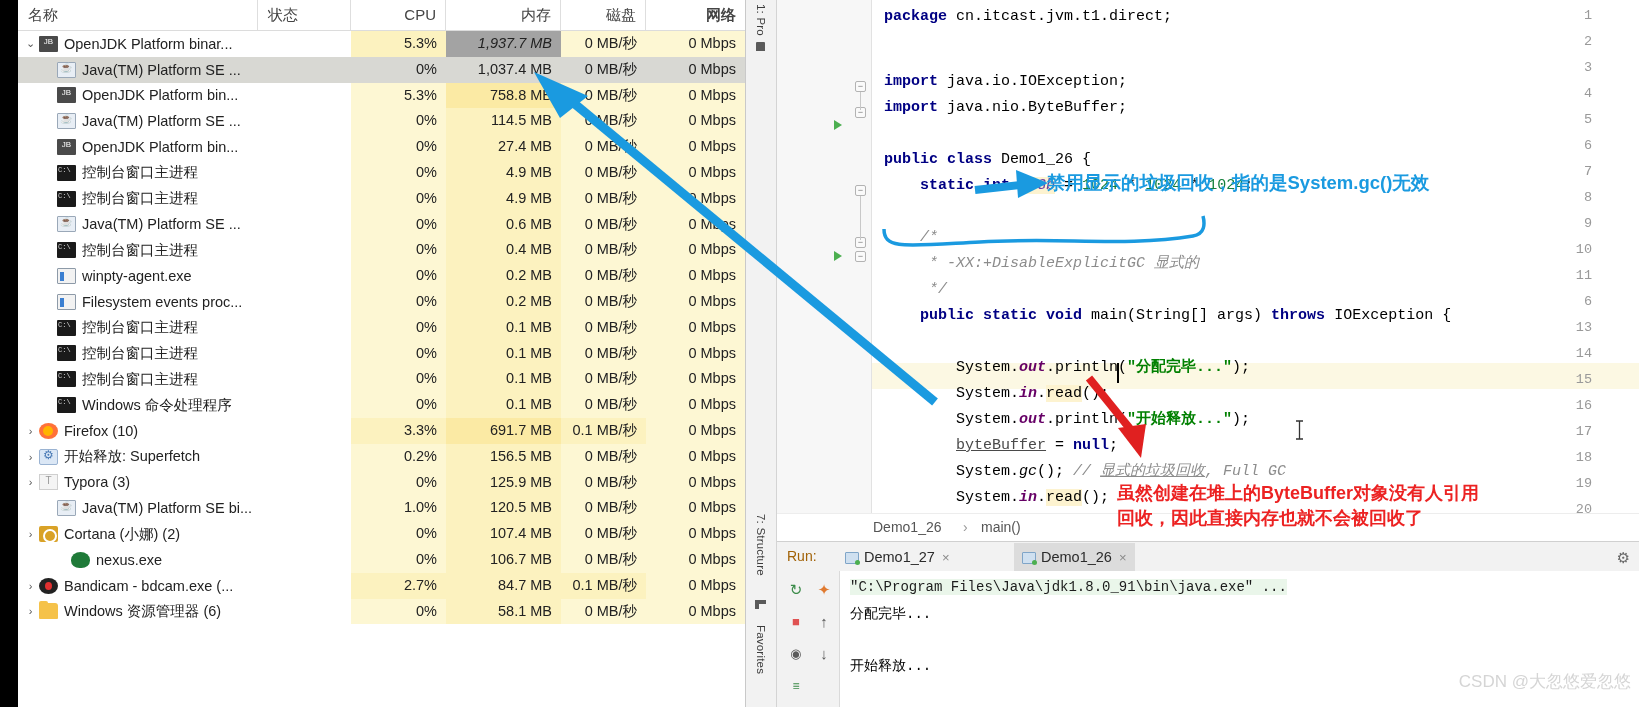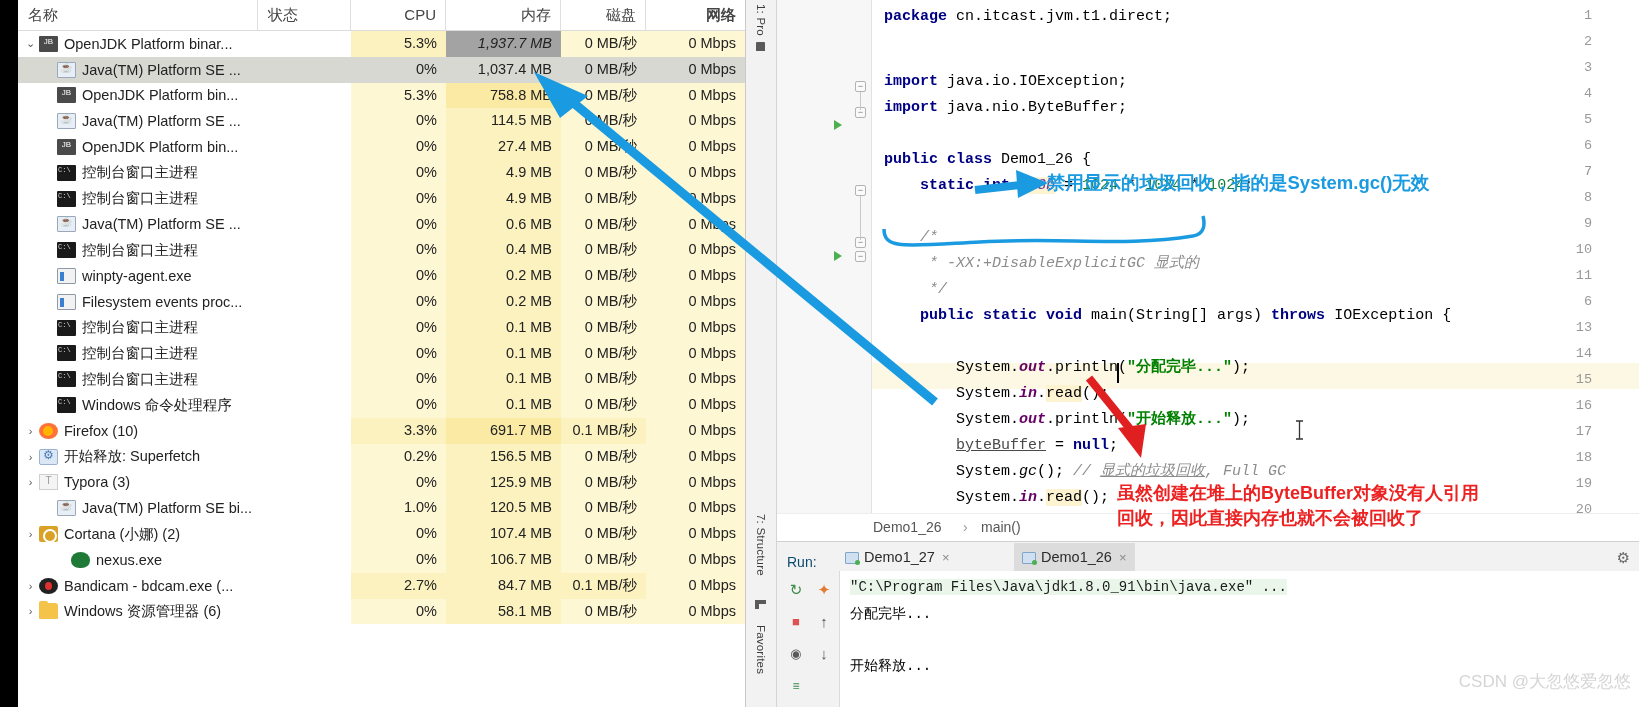--- a/index.html
+++ b/index.html
@@ -119,21 +119,21 @@
   .plain { color:#000; }
   .caret { position:absolute; width:1.5px; background:#000; }
 
   .breadcrumb { position:absolute; left:31px; top:513px; width:863px; height:28px;
                 background:#fff; border-top:1px solid #ededed;
                 font-size:14px; color:#555; }
   .breadcrumb span { position:absolute; top:5px; }
 
   .runbar { position:absolute; left:31px; top:541px; width:863px; height:30px;
             background:#f2f2f2; border-top:1px solid #d0d0d0; }
-  .runlabel { position:absolute; left:10px; top:12px; font-size:14px; color:#0c4a6e; }
+  .runlabel { position:absolute; left:10px; top:6px; font-size:14px; color:#a16207; }
   .rtab { position:absolute; top:1px; height:29px; font-size:14.5px; color:#2b2b2b;
           padding:0 8px; line-height:29px; }
   .rtab.active { background:#dcdcdc;margin-left:34px; }
   .rtab .ticon { display:inline-block; width:14px; height:12px; background:#cfe0f0;
                  border:1px solid #7fa5c8; border-radius:1px; margin-right:5px;
                  position:relative; top:2px; }
   .rtab .ticon:after { content:""; position:absolute; right:-2px; bottom:-2px;
                  width:5px; height:5px; border-radius:50%; background:#4caf50; }
   .rtab .xmark { margin-left:7px; color:#8a8a8a; font-size:13px; }
   .gear { position:absolute; right:10px; top:7px; font-size:15px; color:#6a6a6a; }

